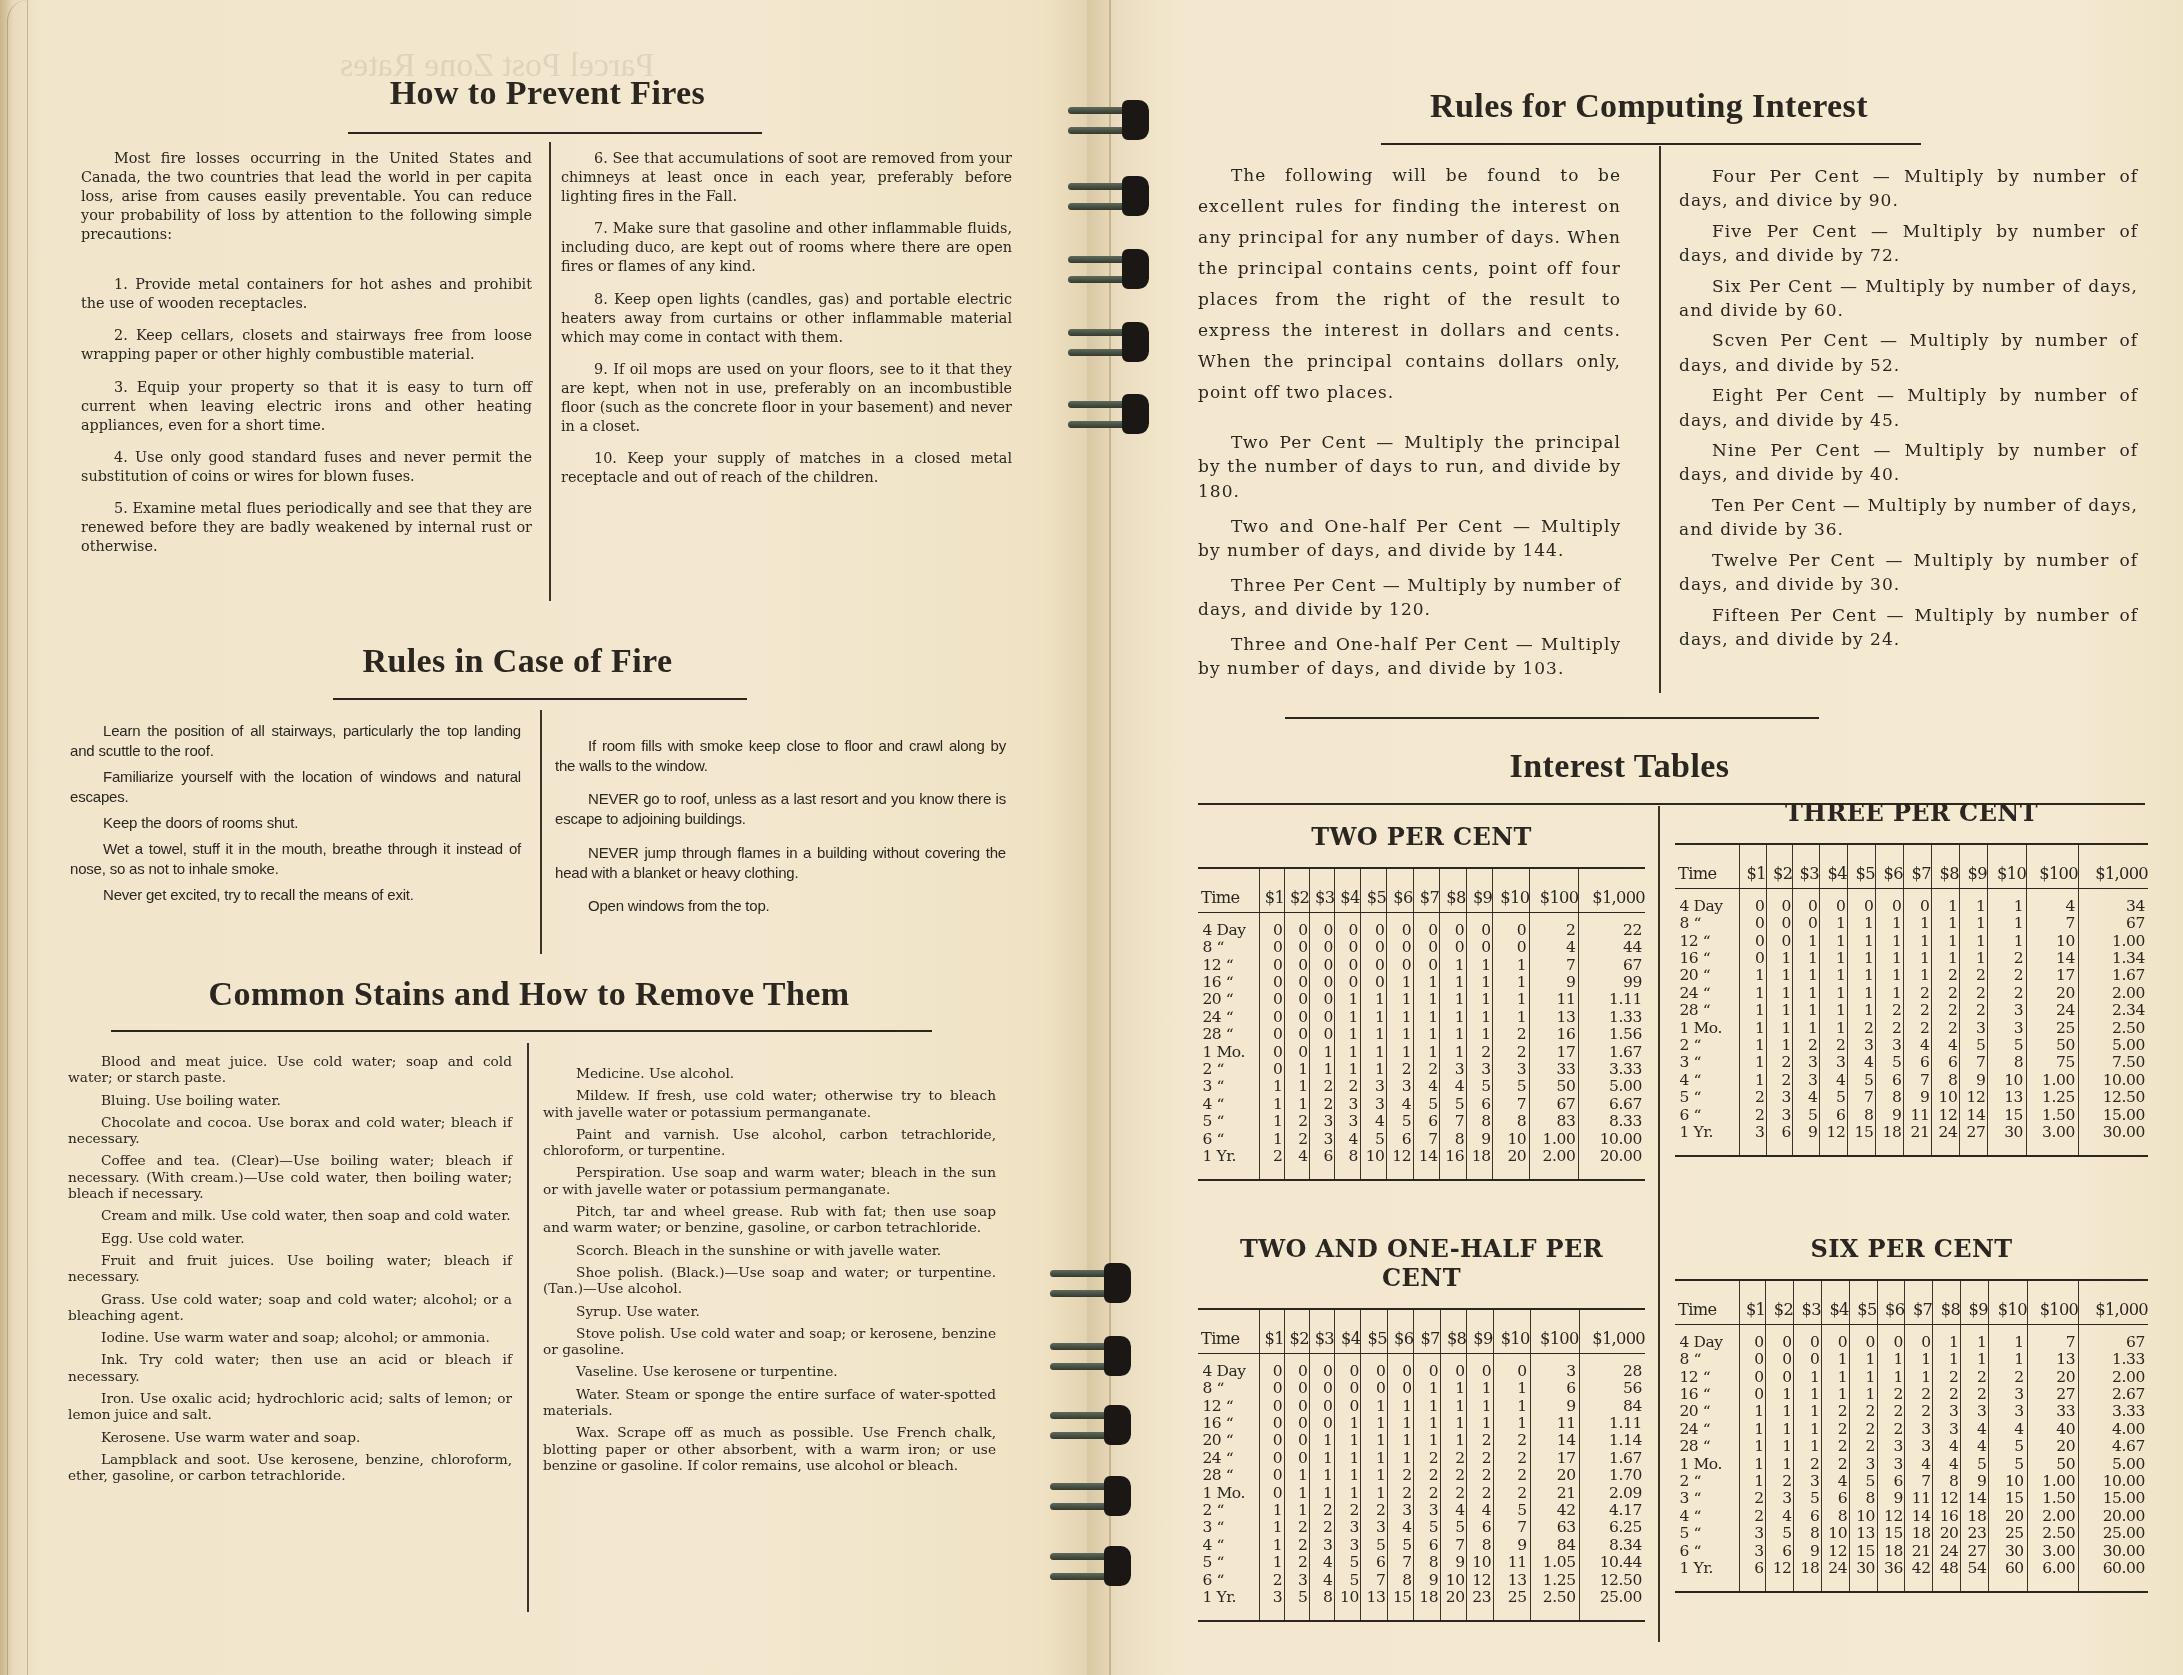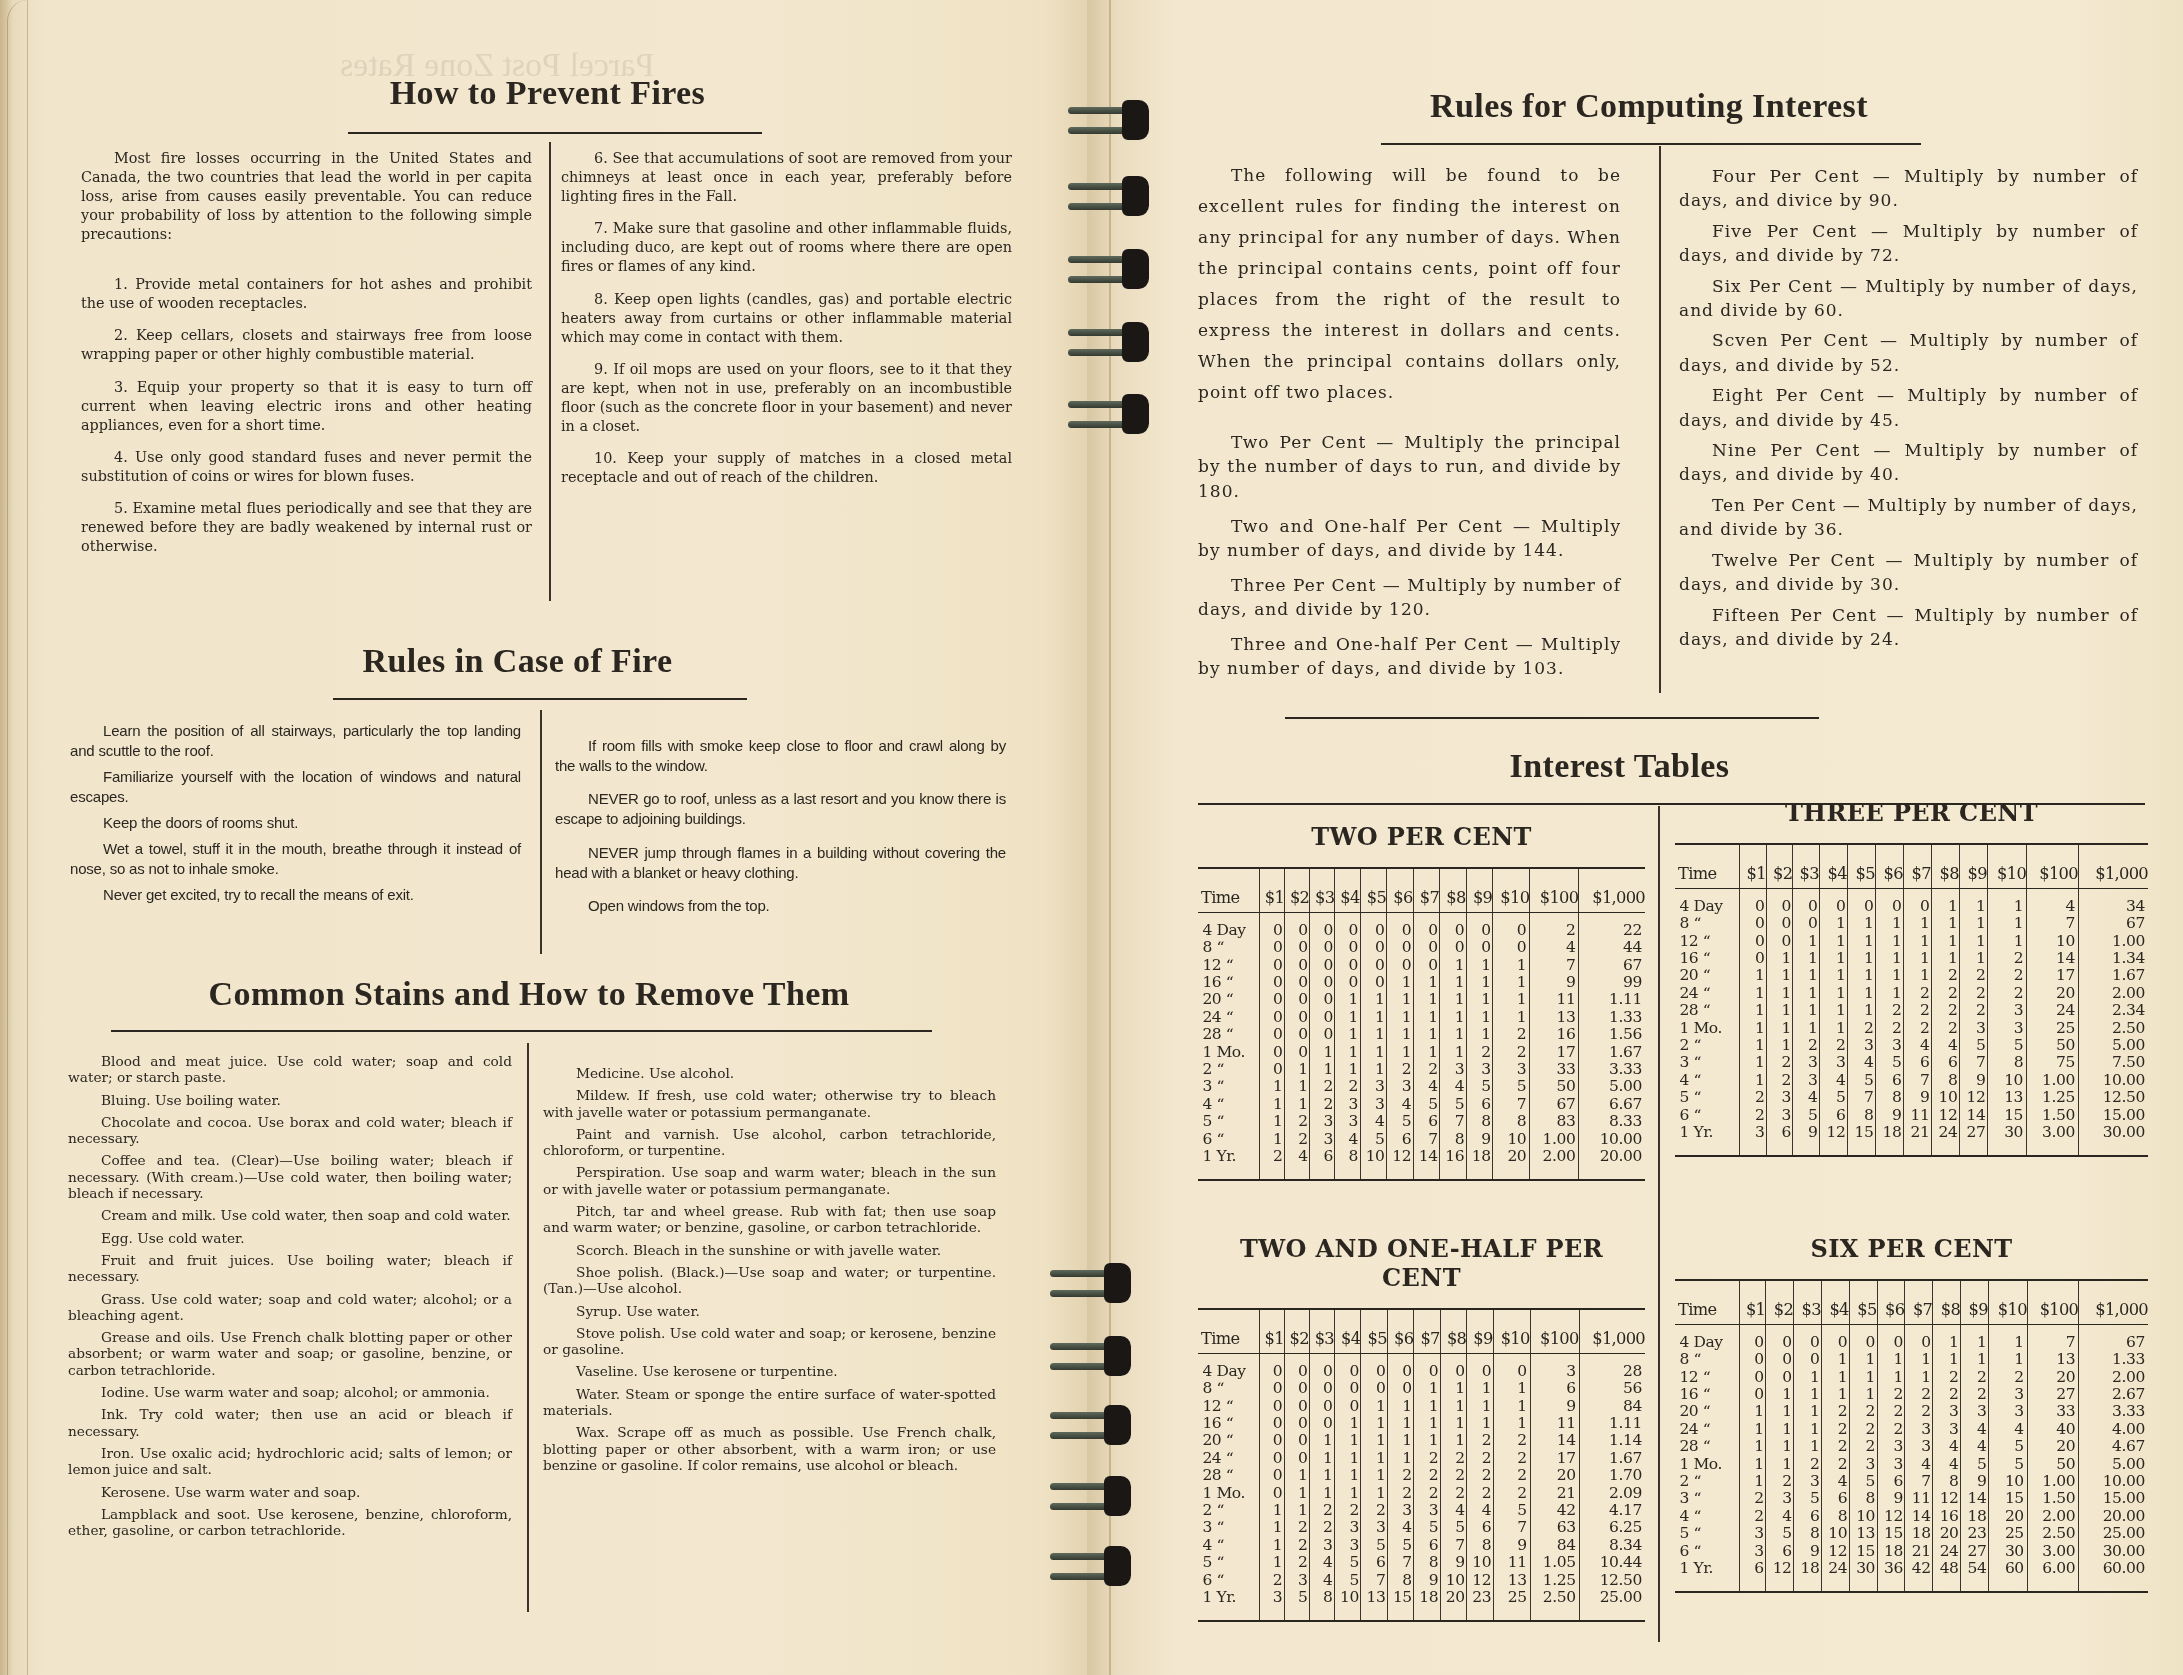--- a/index.html
+++ b/index.html
@@ -102,21 +102,20 @@
   <div class="rule" style="left:111px;top:1030px;width:821px;height:2.2px;"></div>
   <div class="txt tight" style="left:68px;top:1053px;width:444px;font-size:13.7px;line-height:16.3px;">
     <p>Blood and meat juice. Use cold water; soap and cold water; or starch paste.</p>
     <p>Bluing. Use boiling water.</p>
     <p>Chocolate and cocoa. Use borax and cold water; bleach if necessary.</p>
     <p>Coffee and tea. (Clear)—Use boiling water; bleach if necessary. (With cream.)—Use cold water, then boiling water; bleach if necessary.</p>
     <p>Cream and milk. Use cold water, then soap and cold water.</p>
     <p>Egg. Use cold water.</p>
     <p>Fruit and fruit juices. Use boiling water; bleach if necessary.</p>
     <p>Grass. Use cold water; soap and cold water; alcohol; or a bleaching agent.</p>
-    <p>Grease and oils. Use French chalk blotting paper or other absorbent; or warm water and soap; or gasoline, benzine, or carbon tetrachloride.</p>
     <p>Iodine. Use warm water and soap; alcohol; or ammonia.</p>
     <p>Ink. Try cold water; then use an acid or bleach if necessary.</p>
     <p>Iron. Use oxalic acid; hydrochloric acid; salts of lemon; or lemon juice and salt.</p>
     <p>Kerosene. Use warm water and soap.</p>
     <p>Lampblack and soot. Use kerosene, benzine, chloroform, ether, gasoline, or carbon tetrachloride.</p>
   </div>
   <div class="vrule" style="left:527px;top:1043px;height:569px;"></div>
   <div class="txt tight" style="left:543px;top:1065px;width:453px;font-size:13.7px;line-height:16.3px;">
     <p>Medicine. Use alcohol.</p>
     <p>Mildew. If fresh, use cold water; otherwise try to bleach with javelle water or potassium permanganate.</p>

